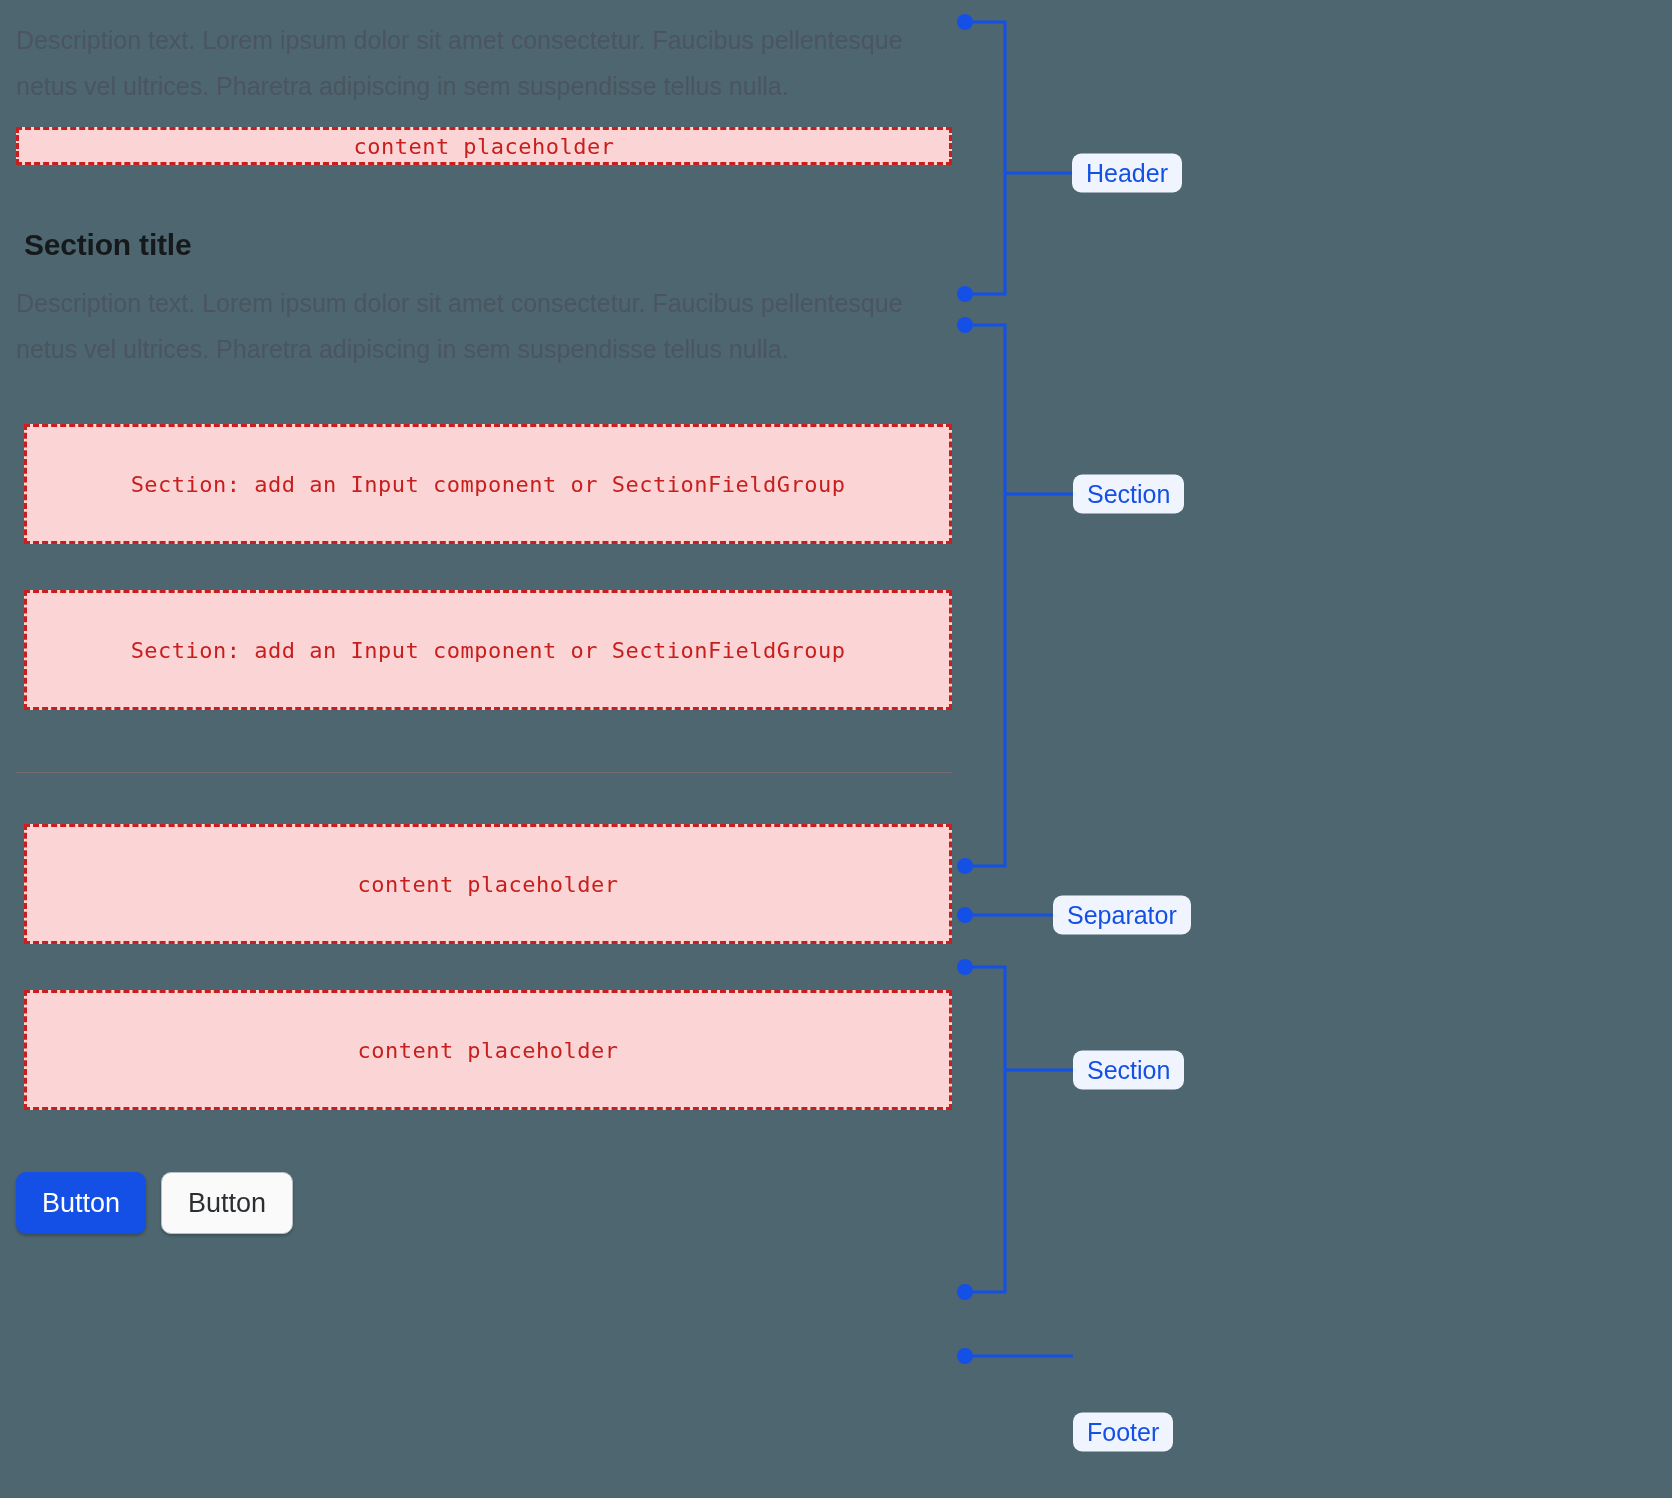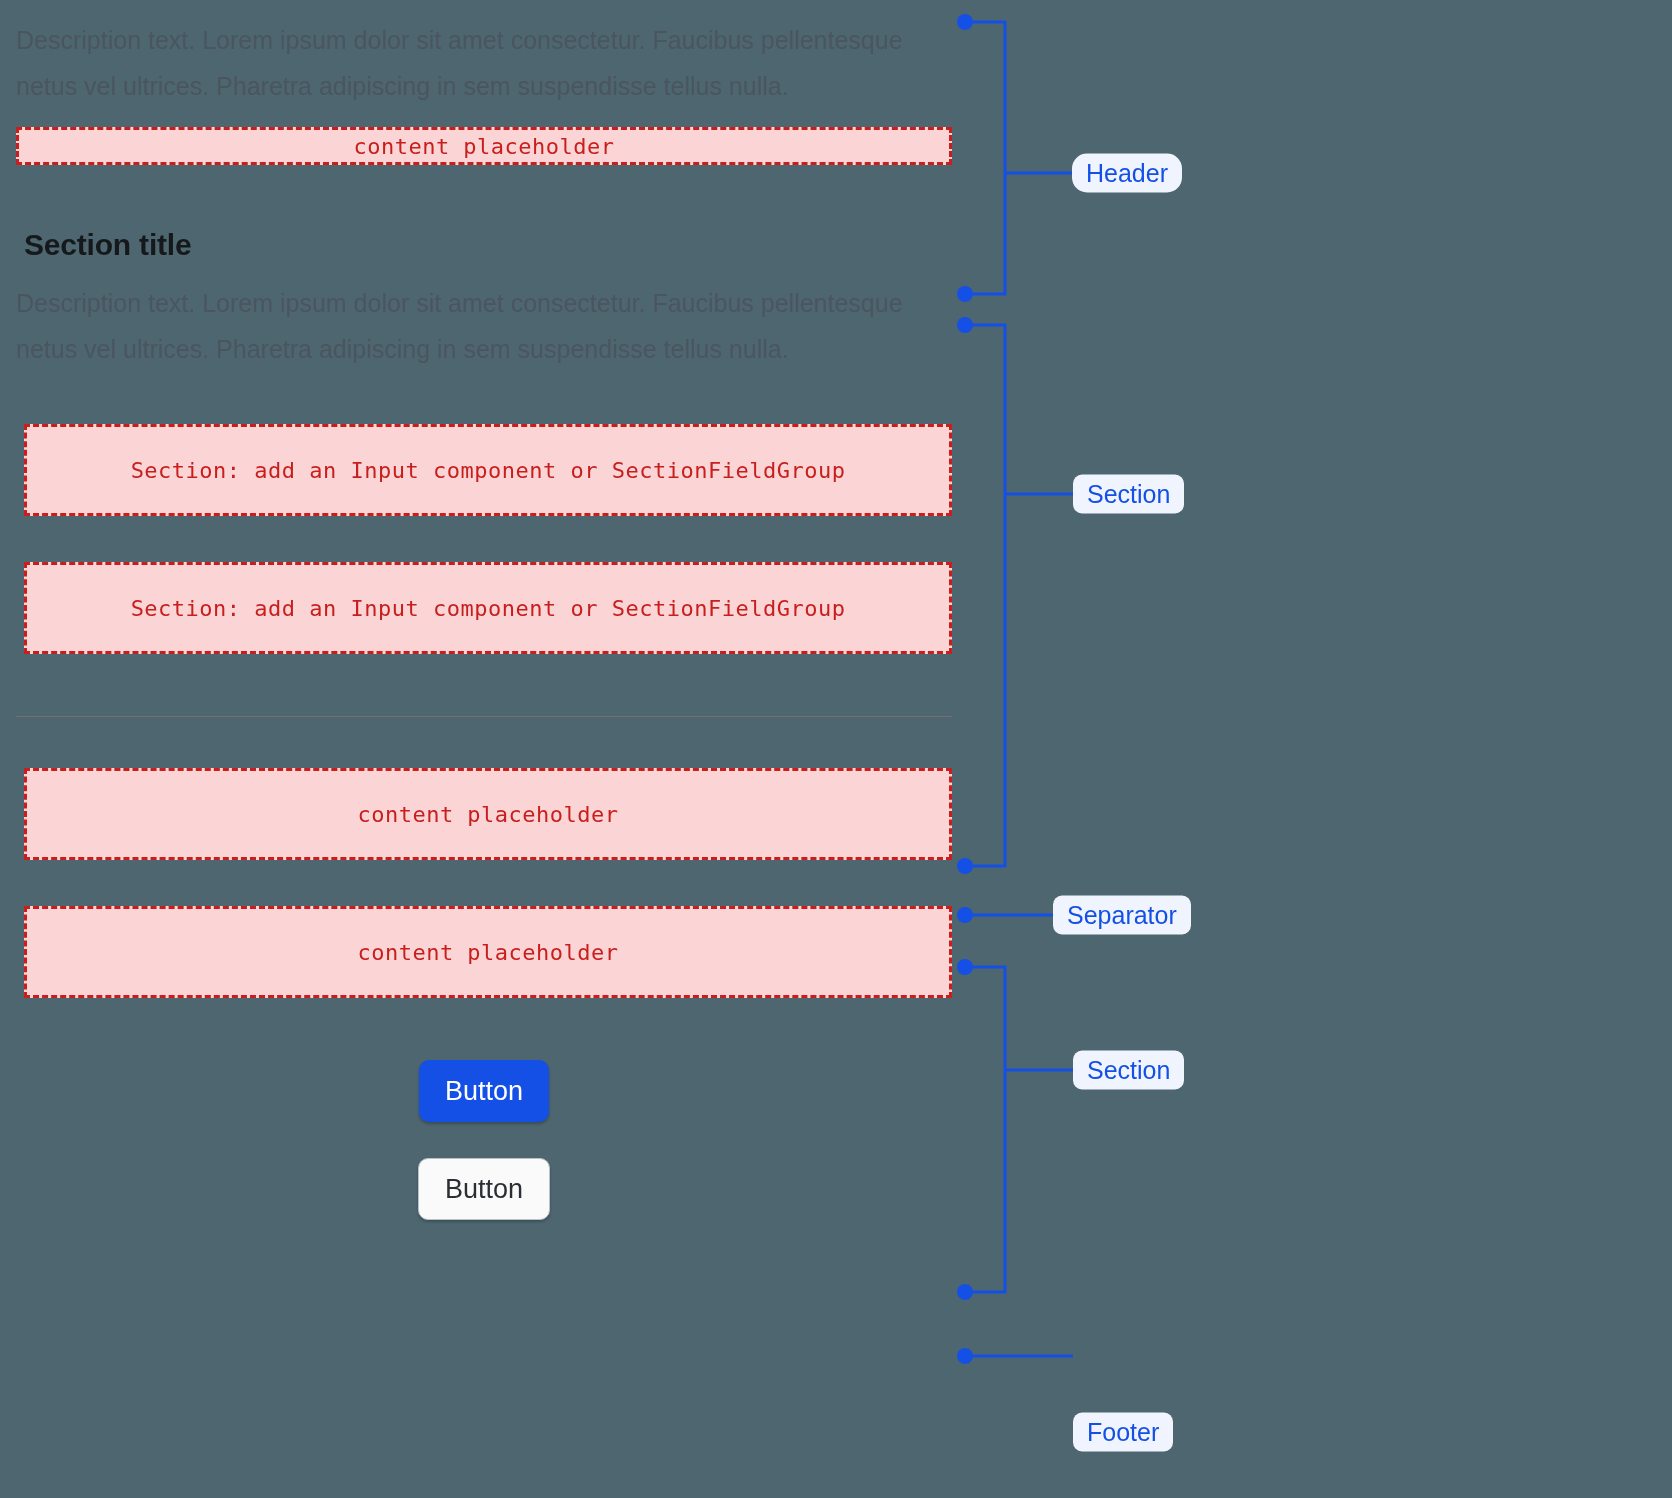--- a/index.html
+++ b/index.html
@@ -56,35 +56,33 @@
     color: #c81e1e;
     font-family: "DejaVu Sans Mono", "Liberation Mono", monospace;
     font-size: 22px;
     display: flex;
     align-items: center;
     justify-content: center;
     box-sizing: border-box;
     letter-spacing: 0.5px;
   }
   .ph-thin { height: 38px; }
-  .ph-tall { height: 92px; margin-left: 8px; }
+  .ph-tall { height: 120px; margin-left: 8px; }
 
   
   .separator {
     height: 1px;
     background: #7a6b72;
     width: 100%;
   }
 
   
   .footer-row {
     display: flex;
-    align-items: center;
-    gap: 36px;
-    flex-direction: column;
+    gap: 15px;
   }
   .btn {
     font-size: 27px;
     font-family: "Liberation Sans", sans-serif;
     border-radius: 10px;
     padding: 0 26px;
     height: 62px;
     display: flex;
     align-items: center;
     justify-content: center;
@@ -182,18 +180,18 @@
       <circle cx="965" cy="294" r="8"></circle>
       <circle cx="965" cy="325" r="8"></circle>
       <circle cx="965" cy="866" r="8"></circle>
       <circle cx="965" cy="915" r="8"></circle>
       <circle cx="965" cy="967" r="8"></circle>
       <circle cx="965" cy="1292" r="8"></circle>
       <circle cx="965" cy="1356" r="8"></circle>
     </g>
   </svg>
 
-  <div class="badge" style="left:1072px; top:173px;border-radius:15px;">Header</div>
+  <div class="badge" style="left:1072px; top:173px;">Header</div>
   <div class="badge" style="left:1073px; top:494px;">Section</div>
   <div class="badge" style="left:1053px; top:915px;">Separator</div>
   <div class="badge" style="left:1073px; top:1070px;">Section</div>
   <div class="badge" style="left:1073px; top:1432px;">Footer</div>
 </div>
 
 </body></html>

